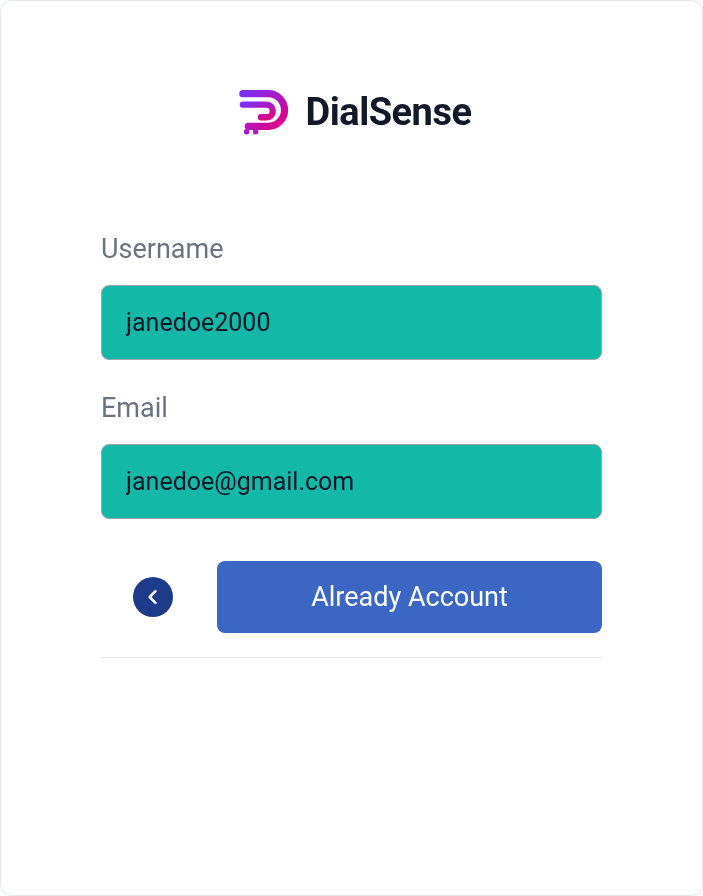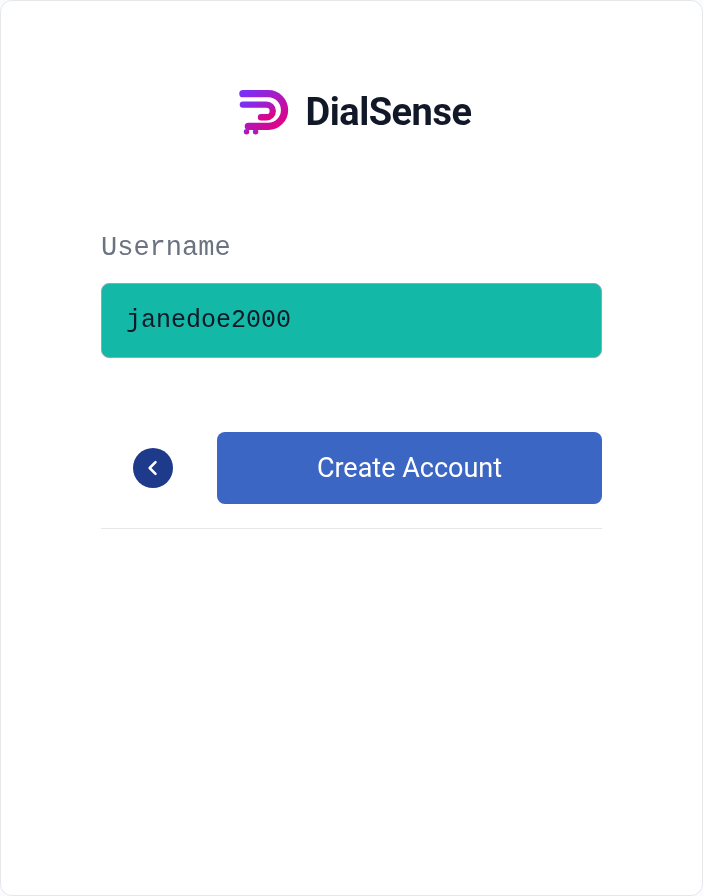--- a/index.html
+++ b/index.html
@@ -41,21 +41,20 @@
       letter-spacing: -0.5px;
     }
     .logo-svg {
       width: 58px;
       height: 58px;
     }
     .field {
       margin-bottom: 32px;
       display: flex;
       flex-direction: column;
-      font-family: Liberation Mono, monospace;
     }
     .field-label {
       font-size: 27px;
       color: #6b7280;
       font-weight: 400;
       margin-bottom: 20px;
     }
     .field-input {
       width: 100%;
       border: 1px solid #9ca3af;
@@ -145,25 +144,27 @@
     </span>
     <span class="brand-name">DialSense</span>
   </div>
 
   <div class="field">
     <label class="field-label">Username</label>
     <input type="text" class="field-input" value="janedoe2000" style="">
   </div>
 
   <div class="field">
+    <label class="field-label">Email</label>
+    <input type="text" class="field-input" value="janedoe@gmail.com" style="">
   </div>
 
   <div class="actions">
     <button class="back-btn">
       <svg viewBox="0 0 24 24">
         <path d="M15 5 L8 12 L15 19"></path>
       </svg>
     </button>
-    <button class="primary-btn">Create Account</button>
+    <button class="primary-btn">Already Account</button>
   </div>
 
 
 </div>
 
 </body></html>

